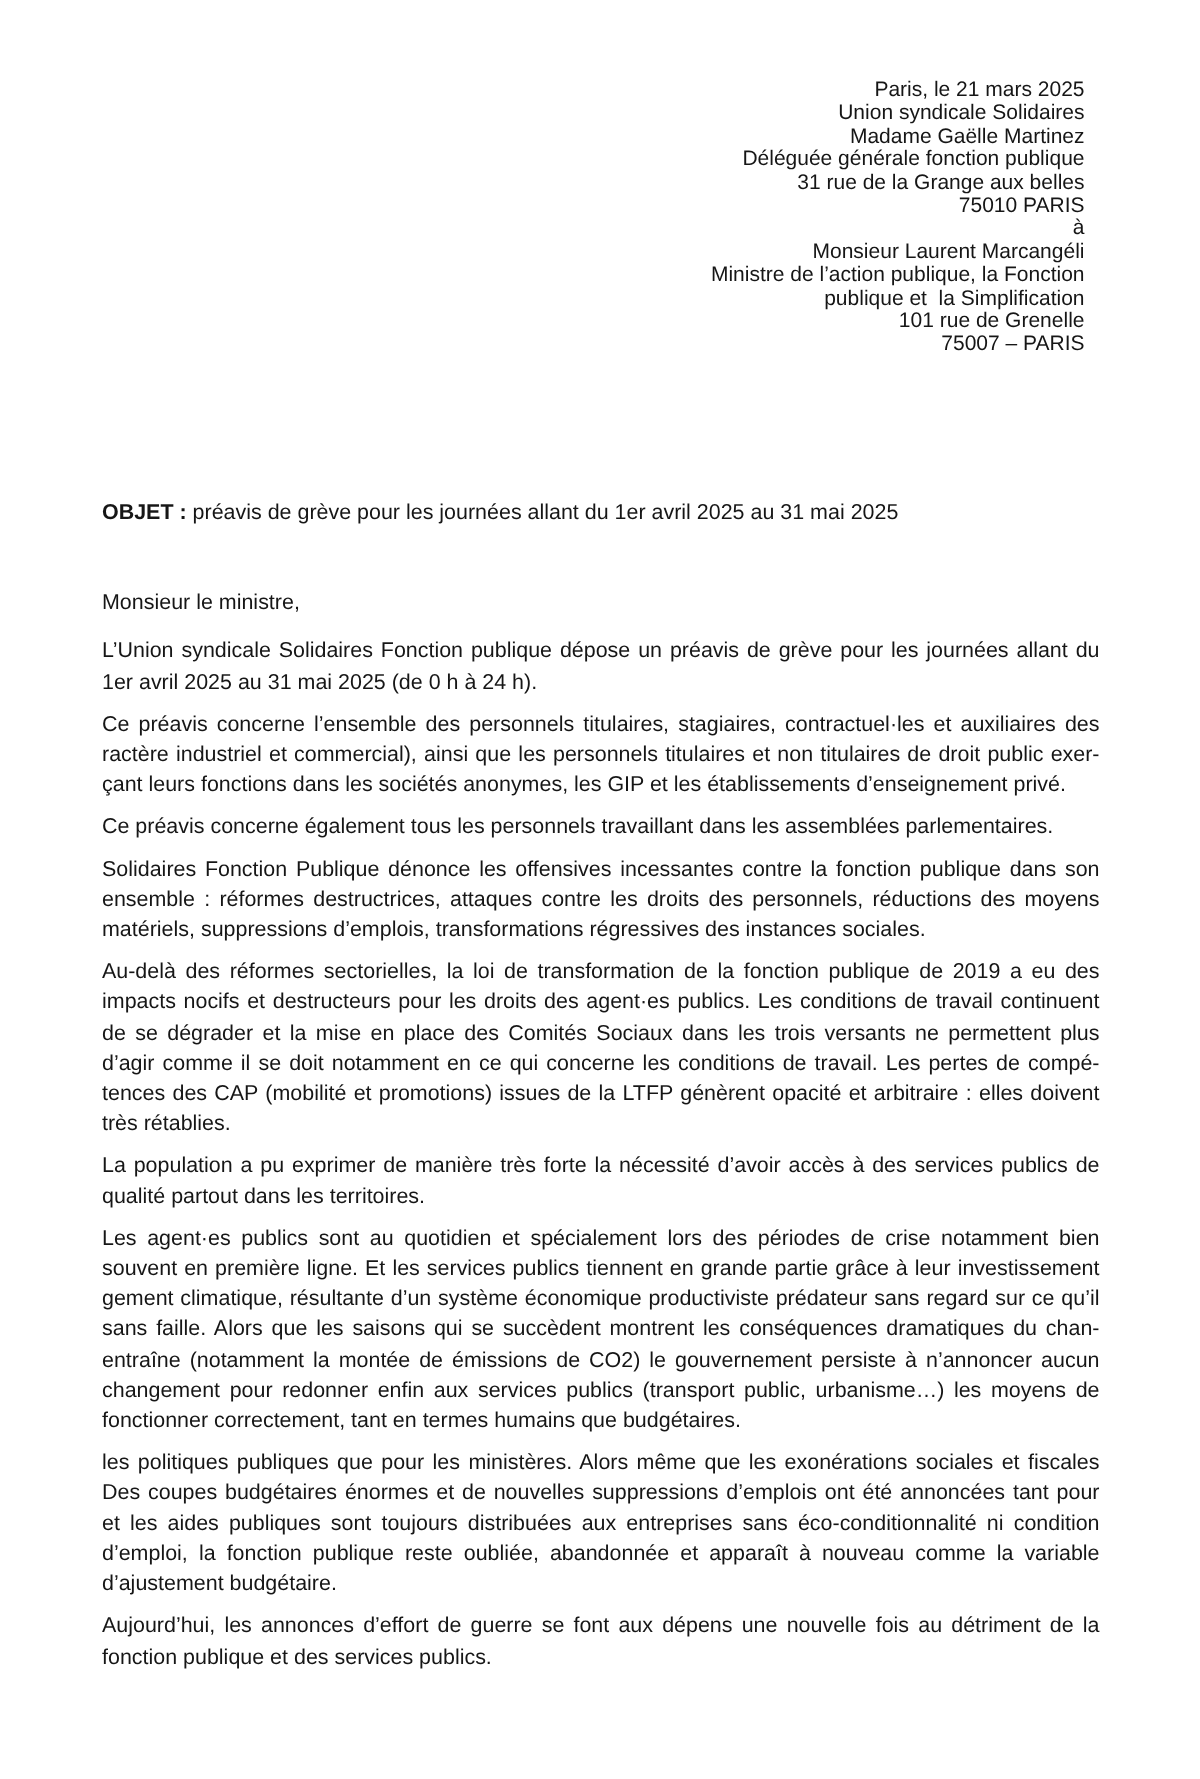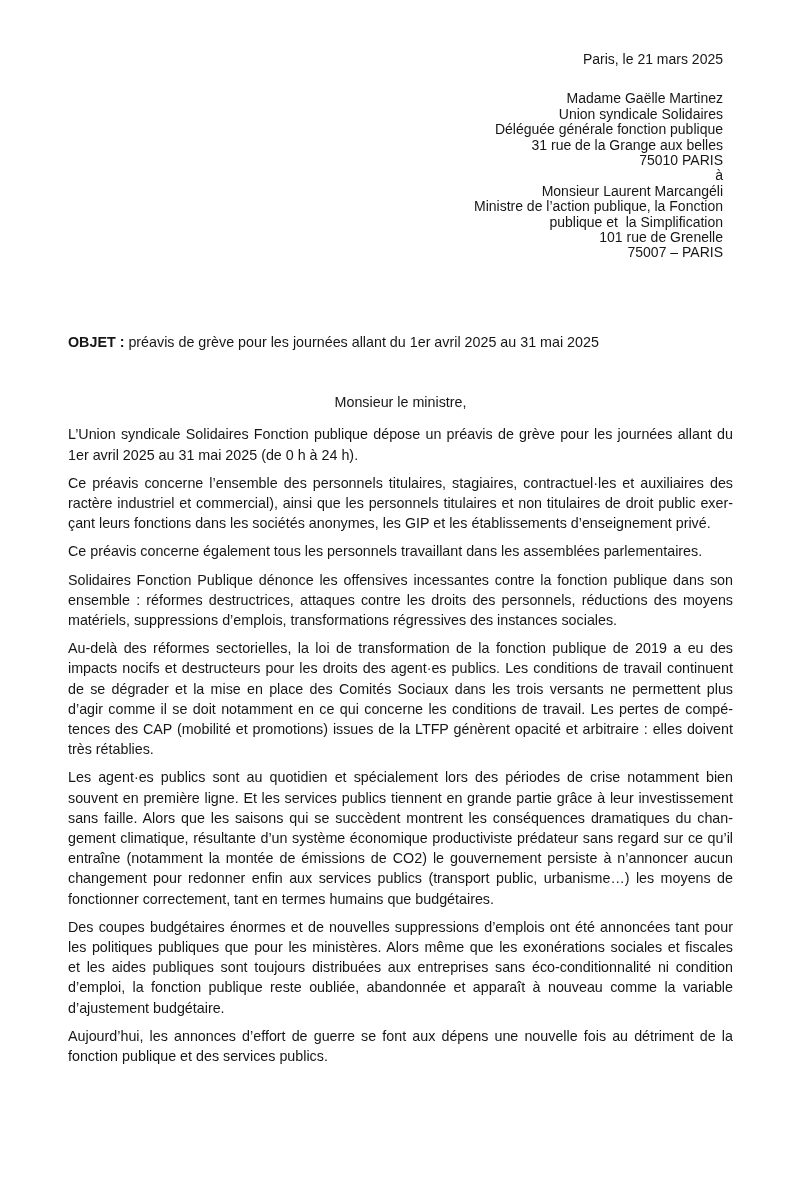--- a/index.html
+++ b/index.html
@@ -19,21 +19,21 @@
   
   .header-right{
     position:absolute;
     top:52px;
     right:77px;
     text-align:right;
     font-size:14px;
     line-height:15.4px;
     color:#161616;
   }
-  .date{margin-bottom:24px;}
+  .date{}
   .recipient div{line-height:15.4px;}
   
   .logo{
     position:absolute;
     left:112px;
     top:92px;
     width:278px;
   }
   .logo svg{display:block;}
   .logo .stroke-svg{margin-top:5px;}
@@ -43,35 +43,35 @@
     position:absolute;
     left:68px;
     top:332px;
     width:665px;
     font-size:14.3px;
     line-height:20.2px;
     color:#161616;
   }
   .subject{margin-bottom:40px;}
   .subject .b{font-weight:bold;}
-  .salutation{margin-bottom:12px;text-align:center;}
+  .salutation{margin-bottom:12px;}
   .para{margin-bottom:8px;}
   .line.just{text-align:justify;text-align-last:justify;}
   .line.last{text-align:left;}
 </style>
 </head>
 <body>
 
 <div class="page">
 
   <div class="header-right">
     <div class="date">Paris, le 21 mars 2025</div>
     <div class="recipient" id="recipient-block">
+        <div>Union syndicale Solidaires</div>
         <div>Madame Gaëlle Martinez</div>
-        <div>Union syndicale Solidaires</div>
         <div>Déléguée générale fonction publique</div>
         <div>31 rue de la Grange aux belles</div>
         <div>75010 PARIS</div>
         <div>à</div>
         <div>Monsieur Laurent Marcangéli</div>
         <div>Ministre de l’action publique, la Fonction</div>
         <div>publique et&nbsp; la Simplification</div>
         <div>101 rue de Grenelle</div>
         <div>75007 – PARIS</div>
       </div>
@@ -104,31 +104,35 @@
         </div>
         <div class="para">
           <div class="line just">Au-delà des réformes sectorielles, la loi de transformation de la fonction publique de 2019 a eu des</div>
           <div class="line just">impacts nocifs et destructeurs pour les droits des agent·es publics. Les conditions de travail continuent</div>
           <div class="line just">de se dégrader et la mise en place des Comités Sociaux dans les trois versants ne permettent plus</div>
           <div class="line just">d’agir comme il se doit notamment en ce qui concerne les conditions de travail. Les pertes de compé-</div>
           <div class="line just">tences des CAP (mobilité et promotions) issues de la LTFP génèrent opacité et arbitraire : elles doivent</div>
           <div class="line last">très rétablies.</div>
         </div>
         <div class="para">
+          <div class="line just">La population a pu exprimer de manière très forte la nécessité d’avoir accès à des services publics de</div>
+          <div class="line last">qualité partout dans les territoires.</div>
+        </div>
+        <div class="para">
           <div class="line just">Les agent·es publics sont au quotidien et spécialement lors des périodes de crise notamment bien</div>
           <div class="line just">souvent en première ligne. Et les services publics tiennent en grande partie grâce à leur investissement</div>
+          <div class="line just">gement climatique, résultante d’un système économique productiviste prédateur sans regard sur ce qu’il</div>
           <div class="line just">sans faille. Alors que les saisons qui se succèdent montrent les conséquences dramatiques du chan-</div>
-          <div class="line just">gement climatique, résultante d’un système économique productiviste prédateur sans regard sur ce qu’il</div>
           <div class="line just">entraîne (notamment la montée de émissions de CO2) le gouvernement persiste à n’annoncer aucun</div>
           <div class="line just">changement pour redonner enfin aux services publics (transport public, urbanisme…) les moyens de</div>
           <div class="line last">fonctionner correctement, tant en termes humains que budgétaires.</div>
         </div>
         <div class="para">
+          <div class="line just">les politiques publiques que pour les ministères. Alors même que les exonérations sociales et fiscales</div>
           <div class="line just">Des coupes budgétaires énormes et de nouvelles suppressions d’emplois ont été annoncées tant pour</div>
-          <div class="line just">les politiques publiques que pour les ministères. Alors même que les exonérations sociales et fiscales</div>
           <div class="line just">et les aides publiques sont toujours distribuées aux entreprises sans éco-conditionnalité ni condition</div>
           <div class="line just">d’emploi, la fonction publique reste oubliée, abandonnée et apparaît à nouveau comme la variable</div>
           <div class="line last">d’ajustement budgétaire.</div>
         </div>
         <div class="para">
           <div class="line just">Aujourd’hui, les annonces d’effort de guerre se font aux dépens une nouvelle fois au détriment de la</div>
           <div class="line last">fonction publique et des services publics.</div>
         </div>
       </div>
   </div>

